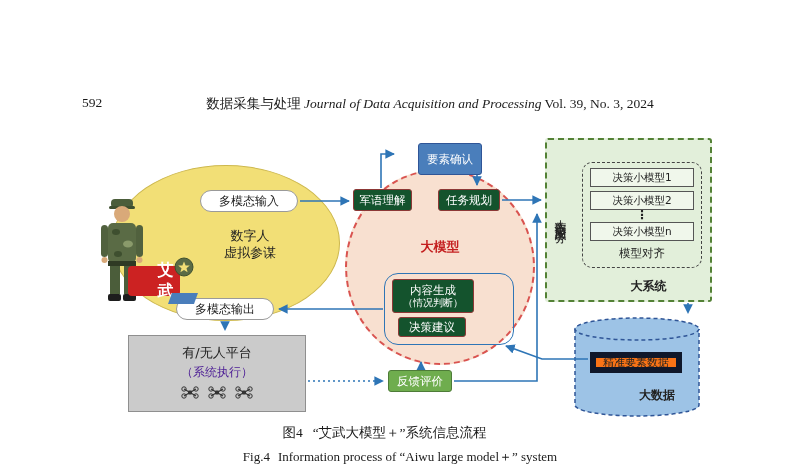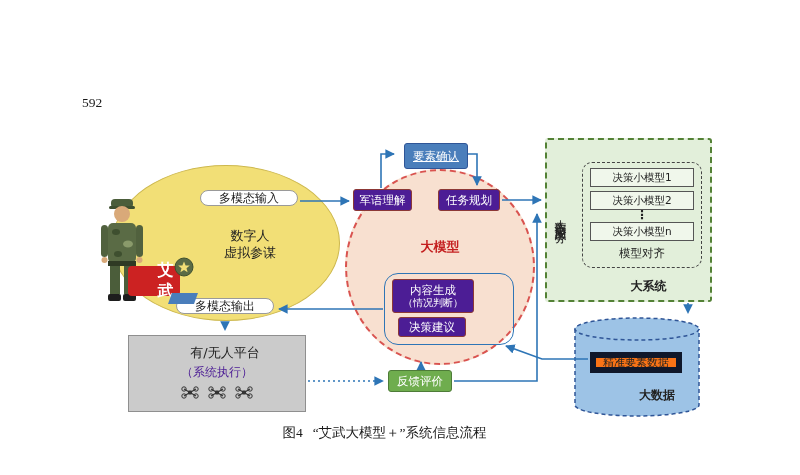--- a/index.html
+++ b/index.html
@@ -20,23 +20,23 @@
   .greenbox{left:545px;top:138px;width:167px;height:164px;background:#e2efda;
             border:2px dashed #538135;border-radius:3px;z-index:1;}
   .graybox{left:128px;top:335px;width:178px;height:77px;background:#cbcbcb;
            border:1px solid #8f8f8f;z-index:1;}
   .bluerect{left:384px;top:273px;width:130px;height:72px;border:1.5px solid #2e75b6;
             border-radius:14px;z-index:2;}
   .innerdash{left:582px;top:162px;width:120px;height:106px;border:1.5px dashed #444;
              border-radius:10px;z-index:2;}
 
   
-  .pill{background:#ffffff;border:1px solid #9a9a9a;border-radius:11px;height:16px;
+  .pill{background:#ffffff;border:1px solid #9a9a9a;border-radius:11px;height:22px;
         font-size:12px;color:#222;z-index:3;}
-  .redbox{background:#4c1d95;border:1px solid #8c3836;color:#ffffff;font-size:11.5px;
+  .redbox{background:#14532d;border:1px solid #8c3836;color:#ffffff;font-size:11.5px;
           border-radius:3px;z-index:4;}
   .bluebox{background:#4a7ebb;border:1px solid #2f5597;color:#ffffff;font-size:11.5px;
            border-radius:3px;z-index:4;}
   .greenbtn{background:#6fad4e;border:1px solid #4e7c38;color:#ffffff;font-size:11.5px;
             border-radius:3px;z-index:4;}
   .modelbox{left:590px;width:104px;height:19px;background:#f0f7eb;border:1px solid #555;
             font-size:10.5px;color:#222;z-index:4;}
   .datalabel{font-size:12px;font-weight:bold;color:#222;z-index:4;padding-left:40px;}
   .vtext{writing-mode:vertical-rl;text-orientation:upright;font-size:12px;letter-spacing:2px;
          color:#222;z-index:3;}
@@ -44,20 +44,25 @@
   .arrows{position:absolute;left:0;top:0;z-index:2;pointer-events:none;}
   .toplayer{z-index:4;}
   .cap{font-family:"Liberation Serif","DejaVu Serif",serif;color:#1a1a1a;}
 </style>
 </head>
 <body>
 
 <div id="page">
 
   <div class="abs hdr" style="left:82px;top:95px;">592</div>
+  <div class="abs hdr" style="left:150px;top:95px;width:560px;text-align:center;">
+    <span>数据采集与处理</span>
+    <i>Journal of Data Acquisition and Processing</i>
+    <span>Vol. 39, No. 3, 2024</span>
+  </div>
 
   <div class="abs ellipse"></div>
   <div class="abs circle"></div>
   <div class="abs greenbox"></div>
   <div class="abs graybox"></div>
 
   <svg class="abs" style="left:573px;top:316px;z-index:1;" width="128" height="102">
     <path d="M2,13 v76 a62,11 0 0 0 124,0 v-76" fill="#9dc3e6" stroke="#2f5597" stroke-width="1.5" stroke-dasharray="4 3"></path>
     <ellipse cx="64" cy="13" rx="62" ry="11" fill="#9dc3e6" stroke="#2f5597" stroke-width="1.5" stroke-dasharray="4 3"></ellipse>
   </svg>
@@ -113,21 +118,21 @@
 
   <div class="abs ctr pill" style="left:200px;top:190px;width:98px;">
     <span>多模态输入</span>
   </div>
   <div class="abs ctr" style="left:195px;top:227px;width:110px;font-size:13px;z-index:3;">数字人</div>
   <div class="abs ctr" style="left:195px;top:244px;width:110px;font-size:13px;z-index:3;">虚拟参谋</div>
   <div class="abs ctr pill" style="left:176px;top:298px;width:98px;">
     <span>多模态输出</span>
   </div>
 
-  <div class="abs ctr bluebox" style="left:404px;top:143px;width:64px;height:26px;text-decoration:underline;">
+  <div class="abs ctr bluebox" style="left:418px;top:143px;width:64px;height:32px;">
     <span>要素确认</span>
   </div>
   <div class="abs ctr redbox" style="left:353px;top:189px;width:59px;height:22px;">
     <span>军语理解</span>
   </div>
   <div class="abs ctr redbox" style="left:438px;top:189px;width:62px;height:22px;">
     <span>任务规划</span>
   </div>
 
   <div class="abs ctr" style="left:400px;top:238px;width:80px;font-size:13px;font-weight:bold;color:#c41f1f;z-index:3;">大模型</div>
@@ -157,21 +162,21 @@
 
   <div class="abs ctr" style="left:590px;top:352px;width:92px;height:21px;background:#f97316;border:6px solid #0f172a;font-size:11px;z-index:4;">
     <span>精准要素数据</span>
   </div>
   <div class="abs ctr datalabel" style="left:589px;top:387px;width:96px;">大数据</div>
 
   <div class="abs ctr greenbtn" style="left:388px;top:370px;width:64px;height:22px;">
     <span>反馈评价</span>
   </div>
 
-  <div class="abs ctr" style="left:128px;top:344px;width:178px;font-size:13px;z-index:3;margin-left:8px;">有/无人平台</div>
+  <div class="abs ctr" style="left:128px;top:344px;width:178px;font-size:13px;z-index:3;">有/无人平台</div>
   <div class="abs ctr" style="left:128px;top:364px;width:178px;font-size:12px;color:#4c1d95;z-index:3;">（系统执行）</div>
   <div class="abs ctr" style="left:128px;top:386px;width:178px;gap:9px;z-index:3;">
     <svg width="18" height="13">
       <path d="M3,3 L15,10 M15,3 L3,10" stroke="#333" stroke-width="1.2" fill="none"></path>
       <circle cx="3" cy="3" r="2.2" fill="none" stroke="#333"></circle>
         <circle cx="15" cy="3" r="2.2" fill="none" stroke="#333"></circle>
       <circle cx="3" cy="10" r="2.2" fill="none" stroke="#333"></circle>
         <circle cx="15" cy="10" r="2.2" fill="none" stroke="#333"></circle>
       <rect x="7" y="4.5" width="4" height="4" rx="1" fill="#333"></rect>
     </svg>
@@ -190,14 +195,18 @@
       <circle cx="3" cy="10" r="2.2" fill="none" stroke="#333"></circle>
         <circle cx="15" cy="10" r="2.2" fill="none" stroke="#333"></circle>
       <rect x="7" y="4.5" width="4" height="4" rx="1" fill="#333"></rect>
     </svg>
   </div>
 
   <div class="abs ctr cap" style="left:0;top:424px;width:769px;font-size:13.5px;gap:10px;">
     <span>图4</span>
     <span>“艾武大模型＋”系统信息流程</span>
   </div>
+  <div class="abs ctr cap" style="left:0;top:448px;width:800px;font-size:13px;gap:8px;">
+    <span>Fig.4</span>
+    <span>Information process of “Aiwu large model＋” system</span>
+  </div>
 
 </div>
 
 </body></html>

